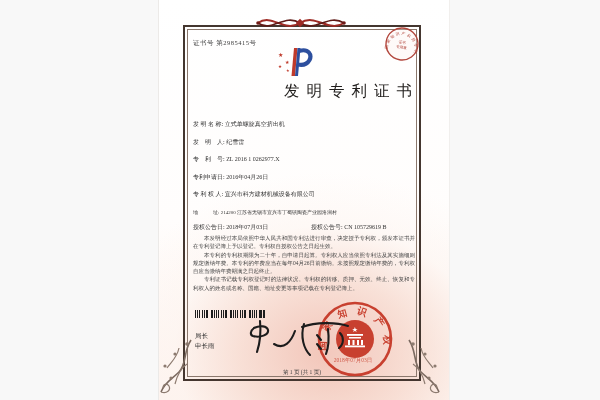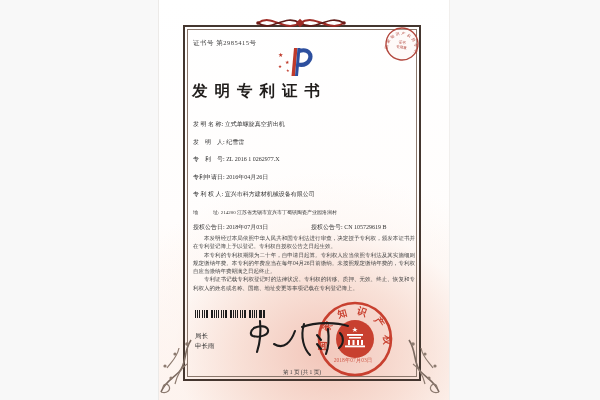--- a/index.html
+++ b/index.html
@@ -20,22 +20,22 @@
   .frame{
     position:absolute;left:24px;top:25px;width:238px;height:356px;
     border:2px solid #44362f;
     outline:1px solid #8a776c;outline-offset:-5px;
     box-sizing:border-box;
   }
   .cert-no{position:absolute;left:8px;top:12px;font-size:6.5px;color:#3c3c3c;letter-spacing:.5px;white-space:nowrap;}
   .seal-top{position:absolute;left:197px;top:-3px;width:40px;height:40px;transform:rotate(9deg);}
   .logo{position:absolute;left:92px;top:17px;width:36px;height:36px;}
   .title{
-    position:absolute;left:0;top:54px;width:100%;text-align:left;
-    font-size:15.5px;font-weight:bold;color:#201d1b;
+    position:absolute;left:0;top:54px;width:100%;text-align:right;
+    font-size:15.5px;font-weight:normal;color:#201d1b;
     letter-spacing:7px;text-indent:7px;white-space:nowrap;
   }
   .fields{position:absolute;left:8px;top:94px;width:224px;}
   .frow{font-size:6px;color:#333;line-height:7.5px;margin-bottom:10px;white-space:nowrap;}
   .frow .lbl{color:#2e2e2e;}
   .frow.addr{font-size:5px;}
   .grant{position:absolute;left:8px;top:196px;width:224px;font-size:6px;color:#333;white-space:nowrap;}
   .grant .g2{position:absolute;left:118px;top:0;}
   .paras{position:absolute;left:8px;top:207px;width:222px;font-size:5.5px;line-height:1.5;color:#454545;text-align:justify;}
   .paras p{margin:0;text-indent:2em;}

